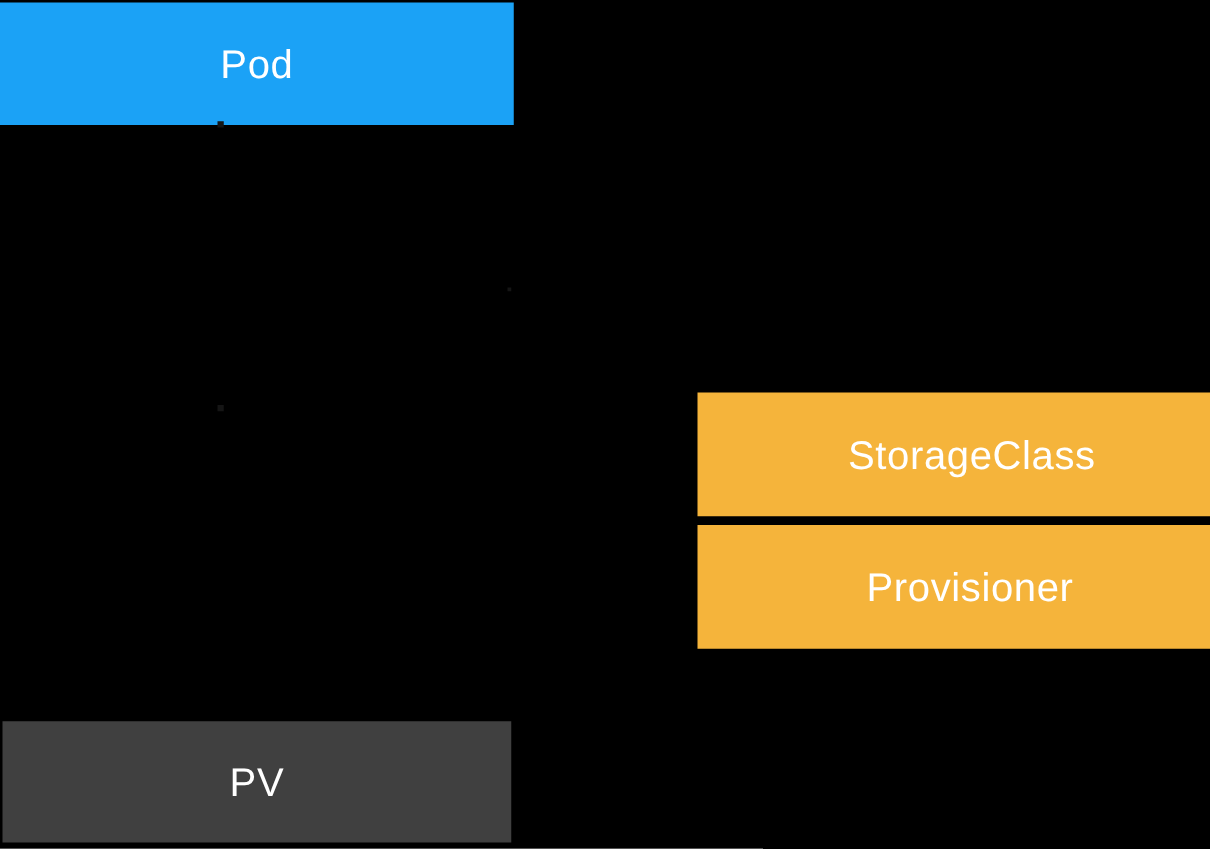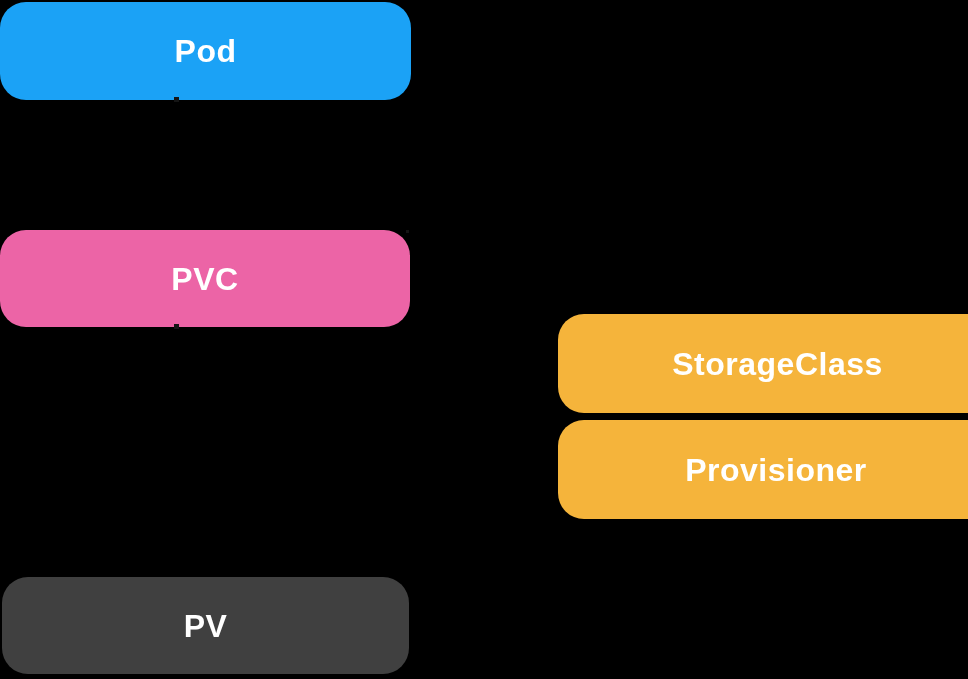--- a/index.html
+++ b/index.html
@@ -17,24 +17,23 @@
     width: 968px;
     height: 679px;
     background: #000000;
   }
   .node {
     position: absolute;
     display: flex;
     align-items: center;
     justify-content: center;
     font-size: 32px;
-    font-weight: 700;
+    font-weight: 400;
     color: #ffffff;
     letter-spacing: 0.5px;
-    border-radius: 26px;
   }
   .node span {
     line-height: 1;
   }
   
   #node-pod          { left: 0px;   top: 2px;   width: 411px; height: 98px; }
   #node-pvc          { left: 0px;   top: 230px; width: 410px; height: 97px; }
   #node-pv           { left: 2px;   top: 577px; width: 407px; height: 97px; }
   #node-storageclass { left: 558px; top: 314px; width: 439px; height: 99px; }
   #node-provisioner  { left: 558px; top: 420px; width: 436px; height: 99px; }
@@ -51,23 +50,20 @@
 </style>
 </head>
 <body>
 
 <div class="stage" style="background: rgb(0, 0, 0);">
 
   <div class="node" id="node-pod" style="background-color: rgb(27, 162, 246); color: rgb(255, 255, 255);">
     <span>Pod</span>
   </div>
 
-  <div class="node" id="node-pvc" style="background-color: rgb(236, 100, 166); color: rgb(255, 255, 255);">
-    <span>PVC</span>
-  </div>
 
   <div class="node" id="node-storageclass" style="background-color: rgb(245, 180, 59); color: rgb(255, 255, 255);">
     <span>StorageClass</span>
   </div>
 
   <div class="node" id="node-provisioner" style="background-color: rgb(245, 180, 59); color: rgb(255, 255, 255);">
     <span>Provisioner</span>
   </div>
 
   <div class="node" id="node-pv" style="background-color: #404040; color: rgb(255, 255, 255);">

